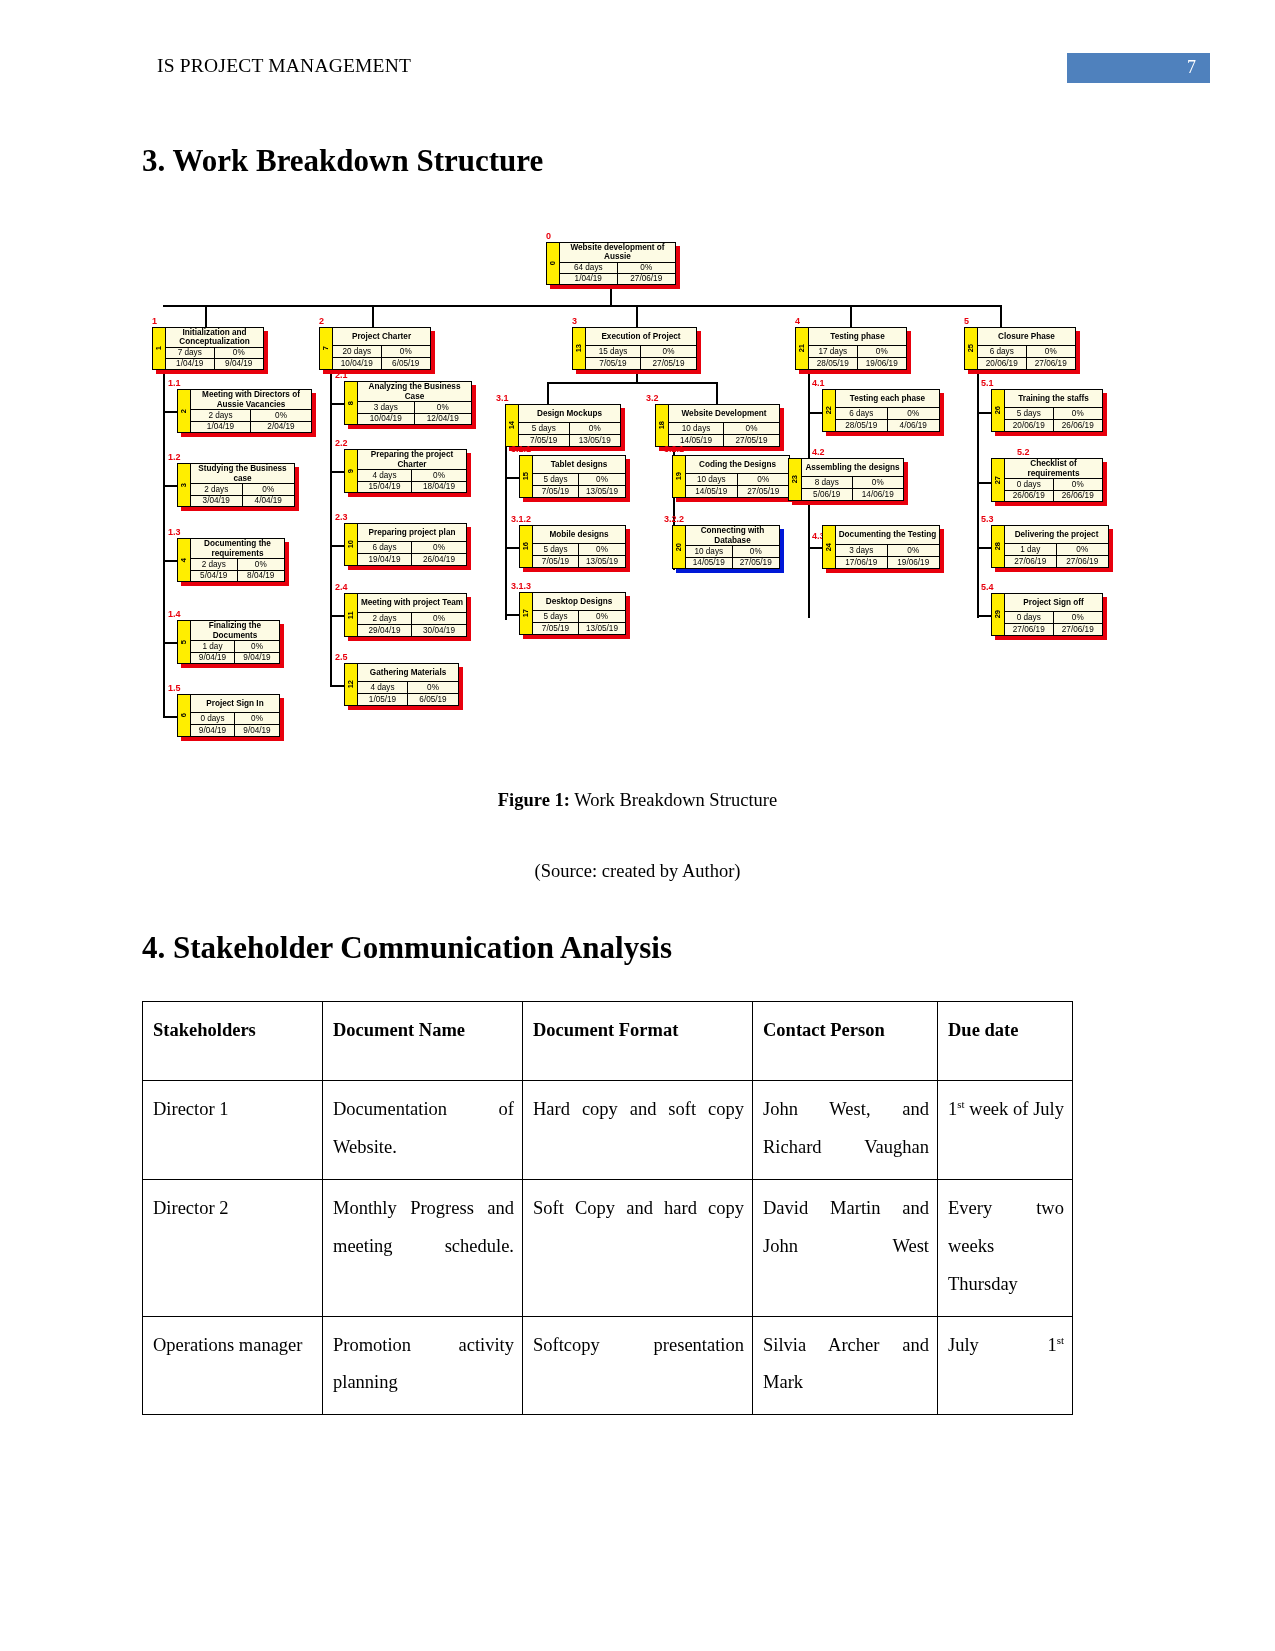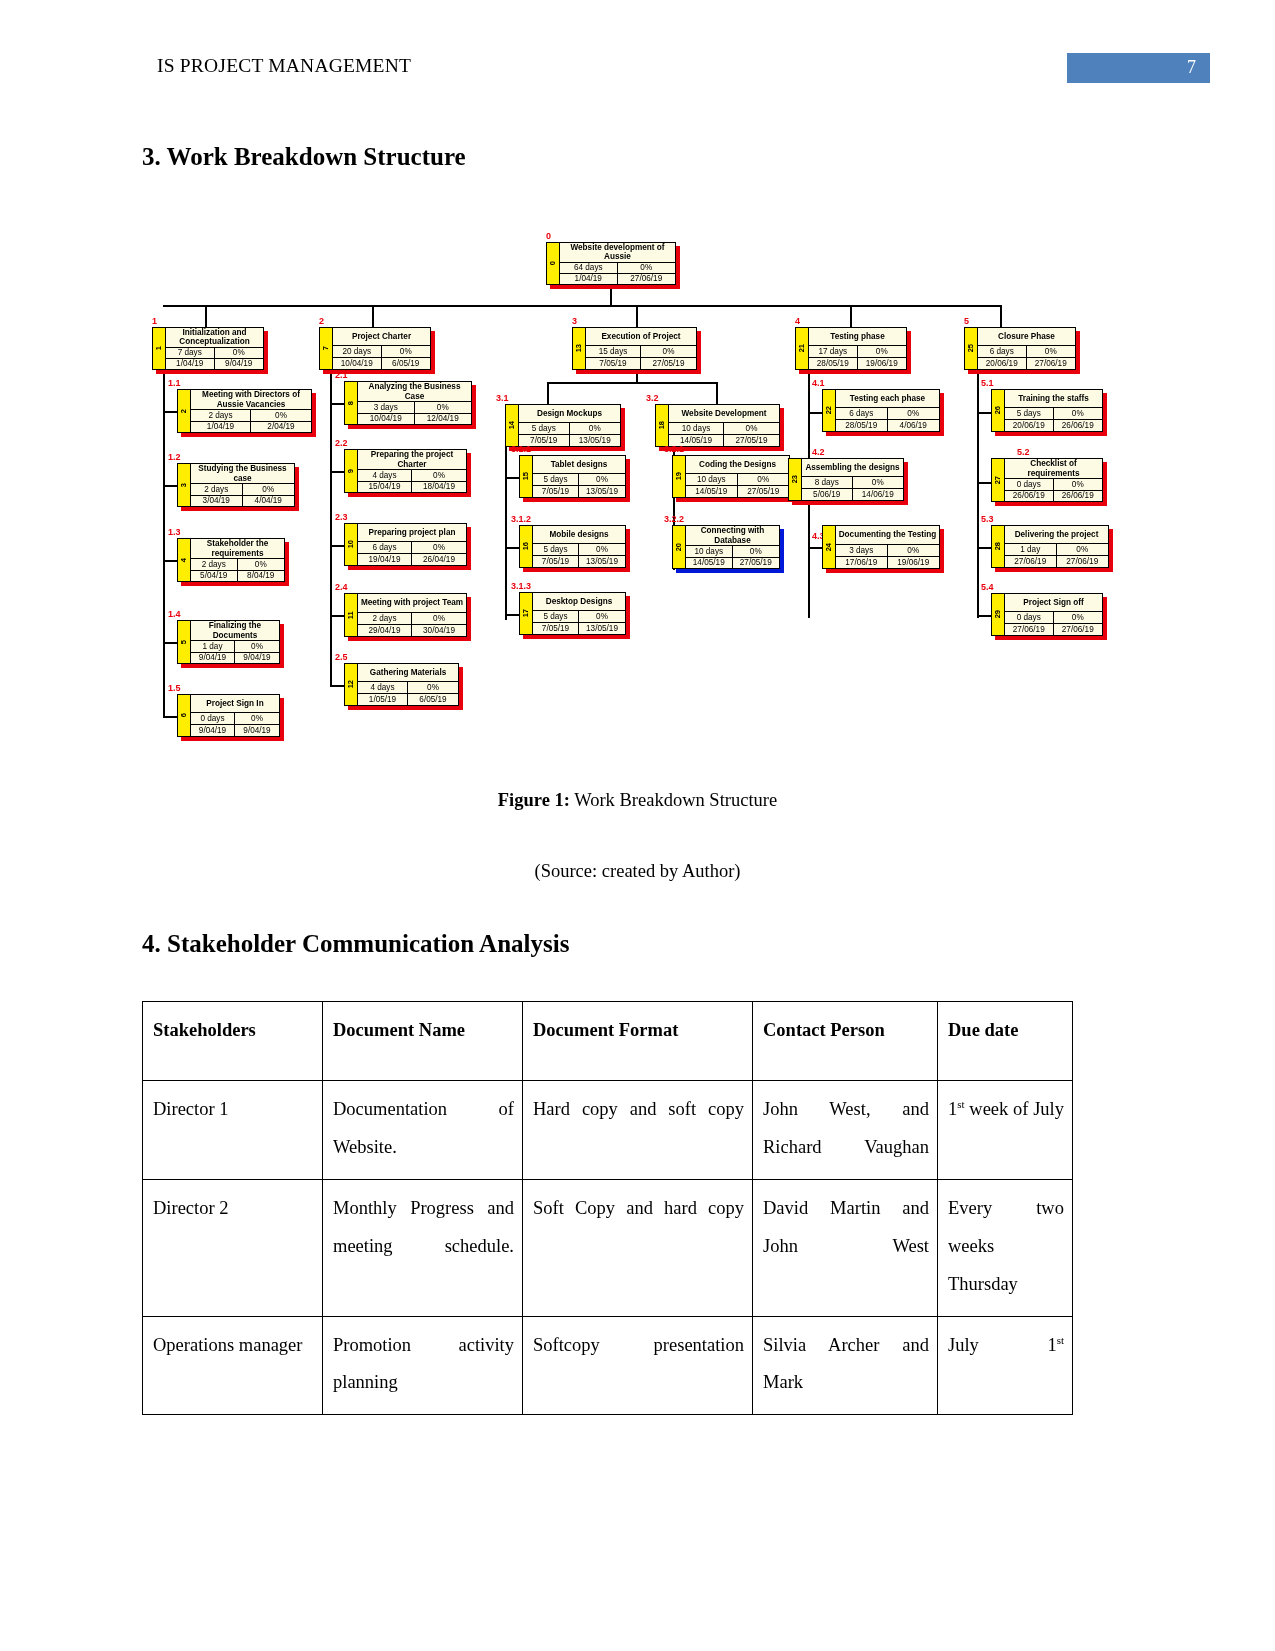--- a/index.html
+++ b/index.html
@@ -29,21 +29,21 @@
   }
   .page-num{
     position:absolute; right:79px; top:2px;
     color:#ffffff; font-size:18px;
     font-family:"Liberation Serif", serif;
   }
 
   
   h2.sec{
     position:absolute; left:142px; margin:0;
-    font-size:25px; font-weight:bold;
+    font-size:31px; font-weight:bold;
     font-family:"Liberation Serif", serif;
   }
   #sec3{ top:143px; }
   #sec4{ top:930px; }
 
   
   .caption{
     position:absolute; left:0; width:100%; text-align:center;
     font-size:18.5px; font-family:"Liberation Serif", serif;
   }
@@ -265,21 +265,21 @@
         </div>
     </div>
   </div>
 
   <span class="wbsnum" style="left:168px; top:312px;">1.3</span>
   <div class="node" style="left:177px; top:323px; width:108px; height:44px;">
     <div class="idcol">
         <span>4</span>
       </div>
     <div class="body">
-      <div class="title">Stakeholder the requirements</div>
+      <div class="title">Documenting the requirements</div>
       <div class="row">
           <div class="c">2 days</div>
           <div class="c">0%</div>
         </div>
       <div class="row">
           <div class="c">5/04/19</div>
           <div class="c">8/04/19</div>
         </div>
     </div>
   </div>

